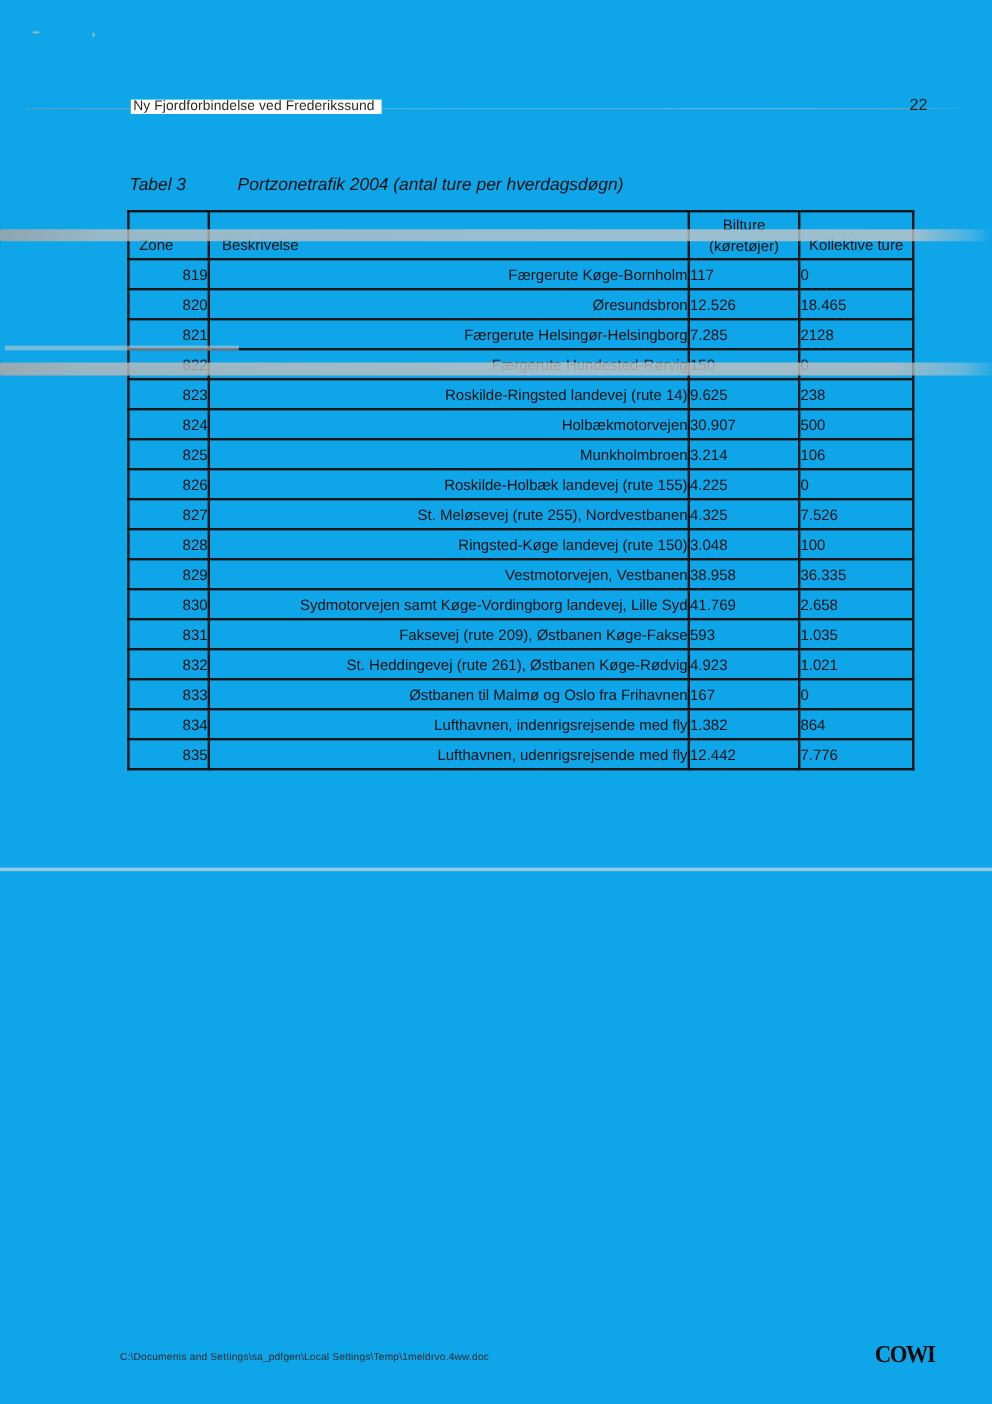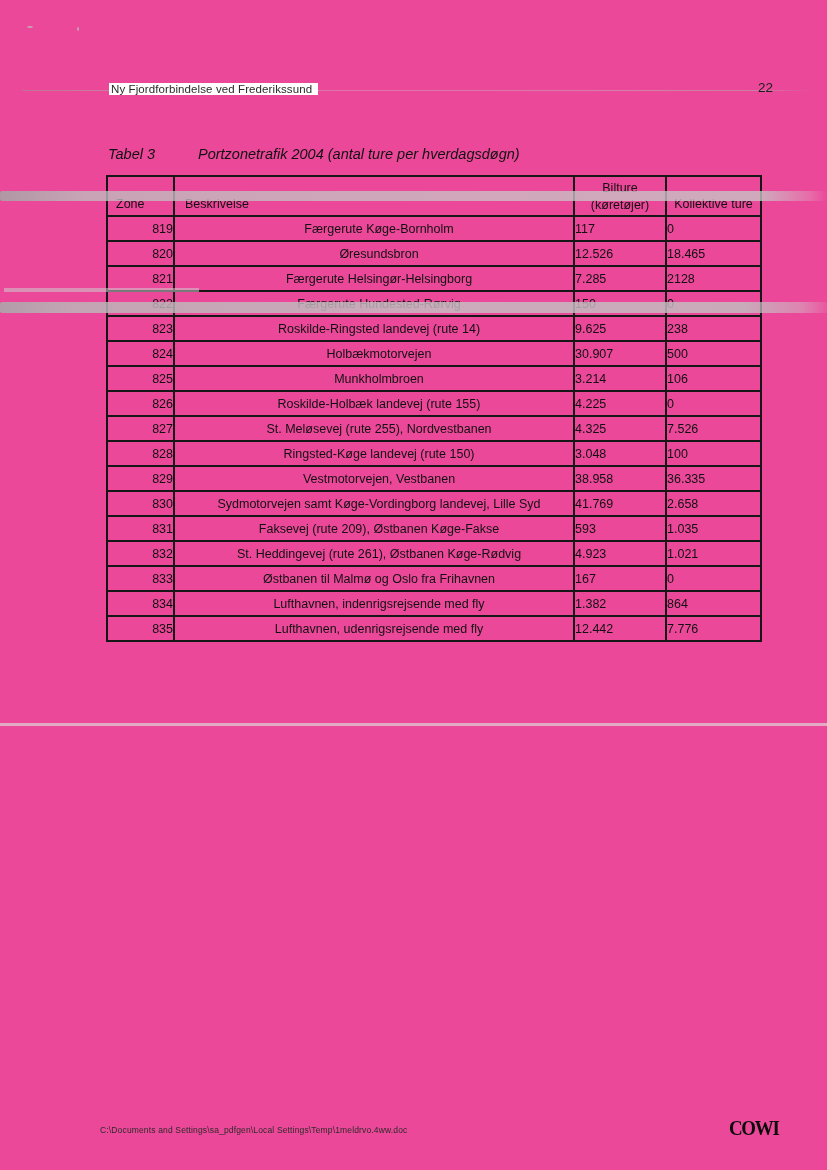--- a/index.html
+++ b/index.html
@@ -1,21 +1,21 @@
 <!DOCTYPE html>
 <html><head>
 <meta charset="utf-8">
 <style>
   * { margin: 0; padding: 0; box-sizing: border-box; }
   html, body { background: #ffffff; }
   .page {
     position: relative;
     width: 827px;
     height: 1170px;
-    background: #ec4899;
+    background: #0ea5e9;
     font-family: "Liberation Sans", sans-serif;
     color: #1a1a1a;
     overflow: hidden;
   }
 
   
   .header-rule {
     position: absolute;
     left: 22px; right: 14px; top: 90px;
     height: 1px;
@@ -79,21 +79,21 @@
     overflow: hidden;
     white-space: nowrap;
   }
   thead th { height: 40px; }
   th.h-zone { text-align: left; vertical-align: bottom; padding: 0 0 4px 8px; }
   th.h-desc { text-align: left; vertical-align: bottom; padding: 0 0 4px 10px; }
   th.h-bilture { text-align: center; vertical-align: middle; line-height: 17px; padding-top: 2px; }
   th.h-kollektive { text-align: center; vertical-align: bottom; padding-bottom: 4px; }
   tbody td { height: 25px; }
   td.col-zone { text-align: right; padding-left: 8px; }
-  td.col-description { text-align: center; padding-left: 10px; }
+  td.col-description { text-align: right; padding-left: 10px; }
   td.col-bilture, td.col-kollektive { text-align: left; }
 
   
   .band {
     position: absolute;
     left: 0; width: 827px;
     border-radius: 2px;
     pointer-events: none;
   }
   .band-header {

